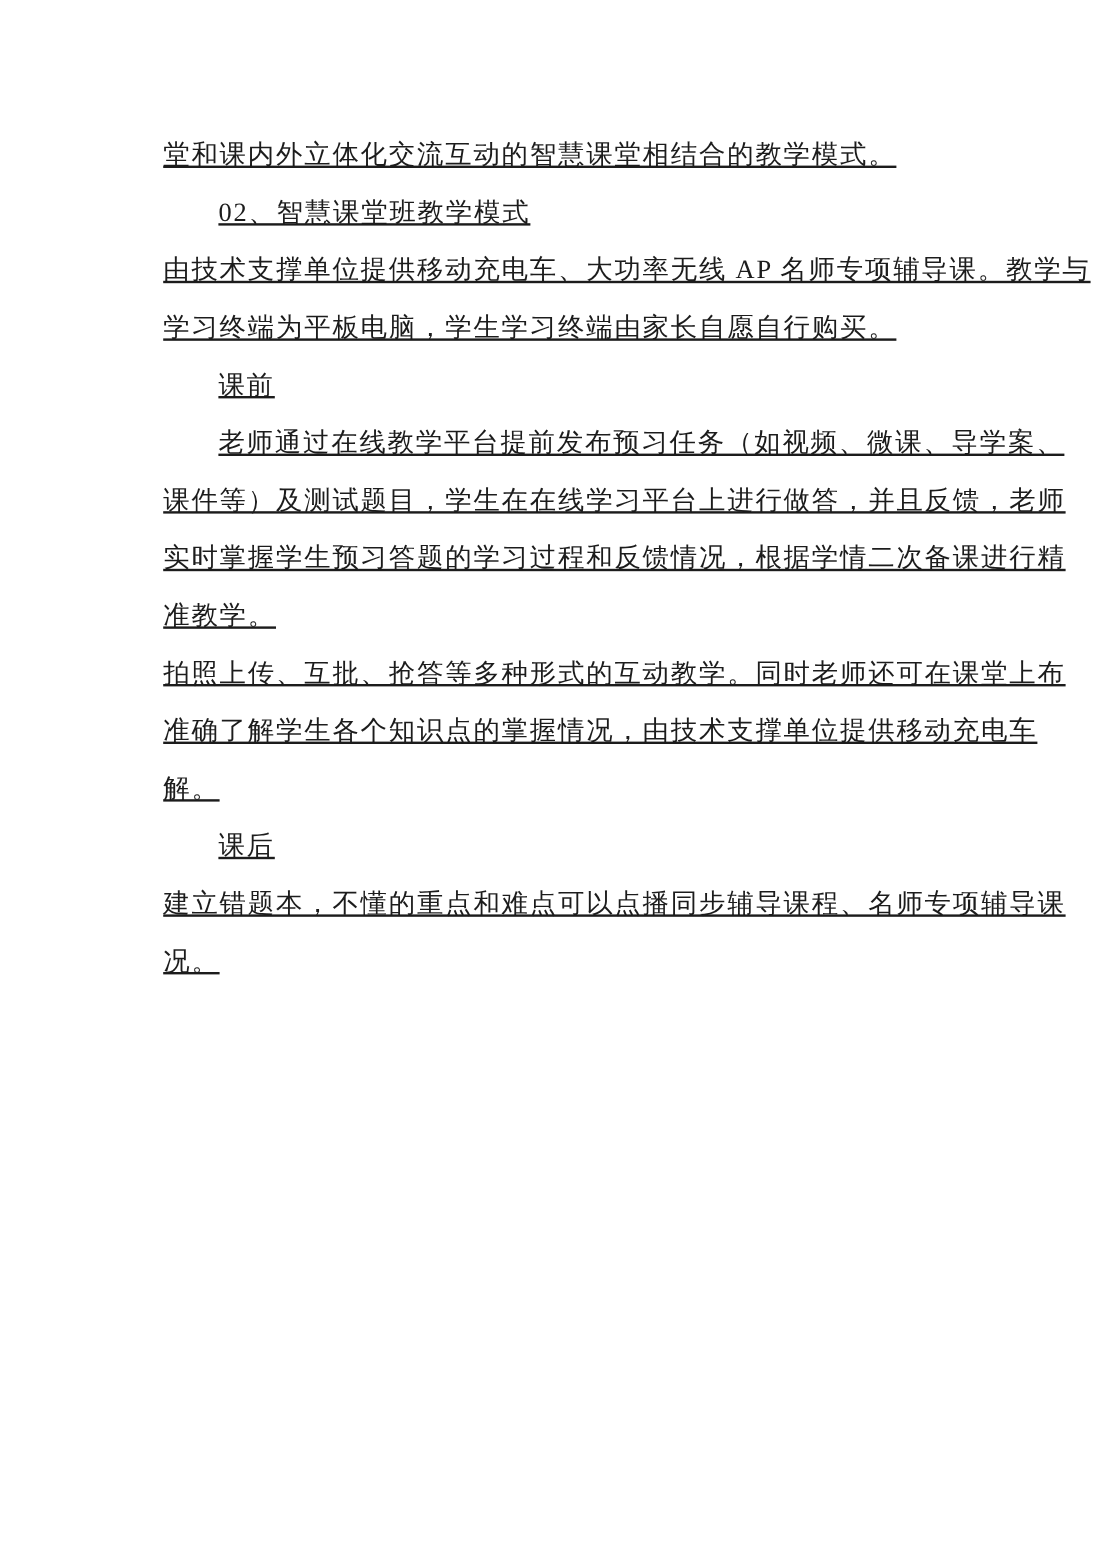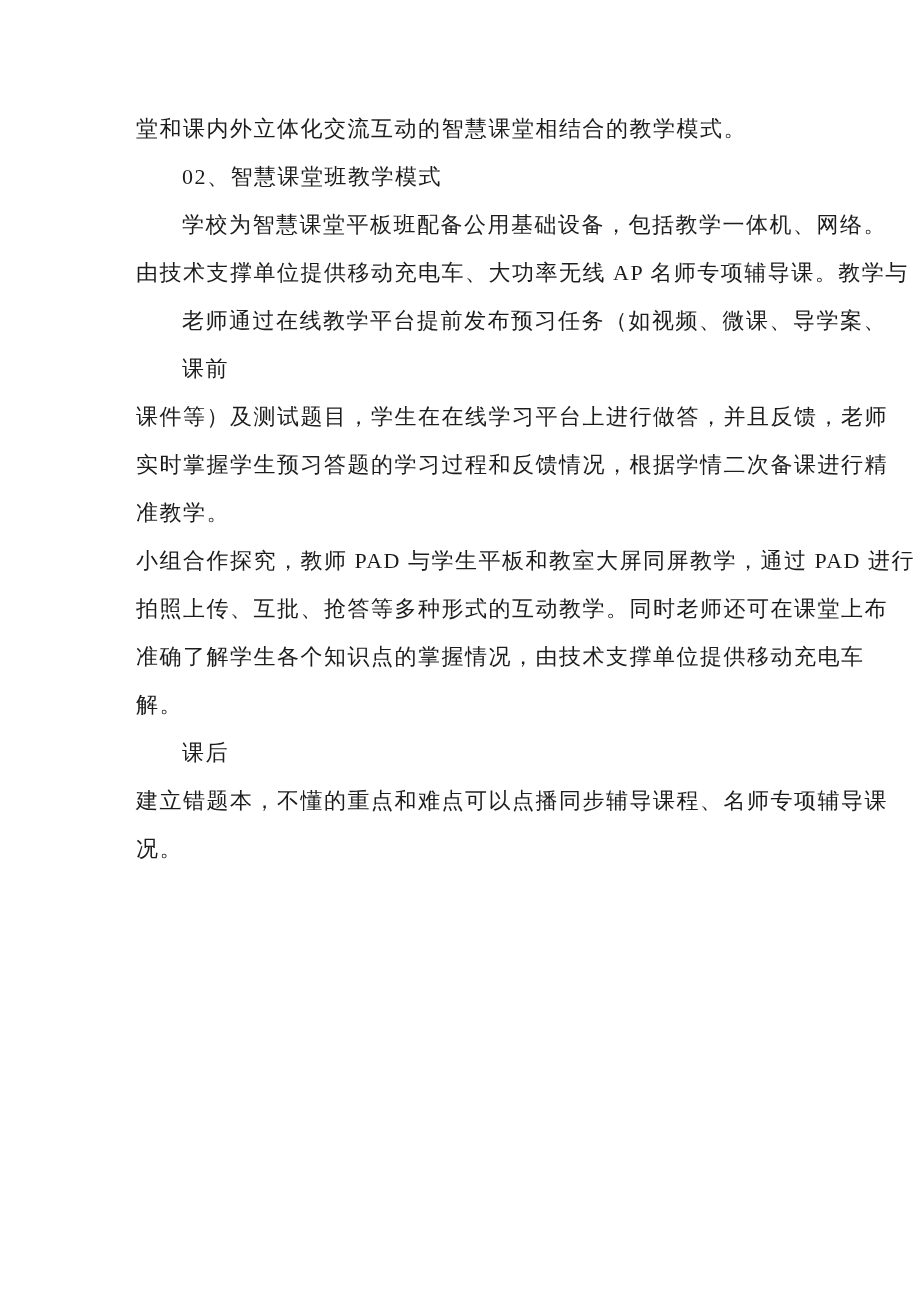--- a/index.html
+++ b/index.html
@@ -21,40 +21,40 @@
     left: 136px;
     width: 680px;
     color: #1c1c1c;
   }
   .line {
     height: 48px;
     line-height: 48px;
     font-size: 22px;
     letter-spacing: 1.5px;
     white-space: nowrap;
+    text-decoration: underline;
   }
   .line.indent {
     padding-left: 46px;
   }
 </style>
 </head>
 <body>
 
 <div class="page">
   <div class="text-body">
       <div class="line">堂和课内外立体化交流互动的智慧课堂相结合的教学模式。</div>
       <div class="line indent">02、智慧课堂班教学模式</div>
-      <div class="line indent">学校为智慧课堂平板班配备公用基础设备，包括教学一体机、网络。</div>
       <div class="line">由技术支撑单位提供移动充电车、大功率无线 AP 名师专项辅导课。教学与</div>
+      <div class="line">学习终端为平板电脑，学生学习终端由家长自愿自行购买。</div>
+      <div class="line indent">课前</div>
       <div class="line indent">老师通过在线教学平台提前发布预习任务（如视频、微课、导学案、</div>
-      <div class="line indent">课前</div>
       <div class="line">课件等）及测试题目，学生在在线学习平台上进行做答，并且反馈，老师</div>
       <div class="line">实时掌握学生预习答题的学习过程和反馈情况，根据学情二次备课进行精</div>
       <div class="line">准教学。</div>
-      <div class="line">小组合作探究，教师 PAD 与学生平板和教室大屏同屏教学，通过 PAD 进行</div>
       <div class="line">拍照上传、互批、抢答等多种形式的互动教学。同时老师还可在课堂上布</div>
       <div class="line">准确了解学生各个知识点的掌握情况，由技术支撑单位提供移动充电车</div>
       <div class="line">解。</div>
       <div class="line indent">课后</div>
       <div class="line">建立错题本，不懂的重点和难点可以点播同步辅导课程、名师专项辅导课</div>
       <div class="line">况。</div>
     </div>
 </div>
 
 </body></html>

